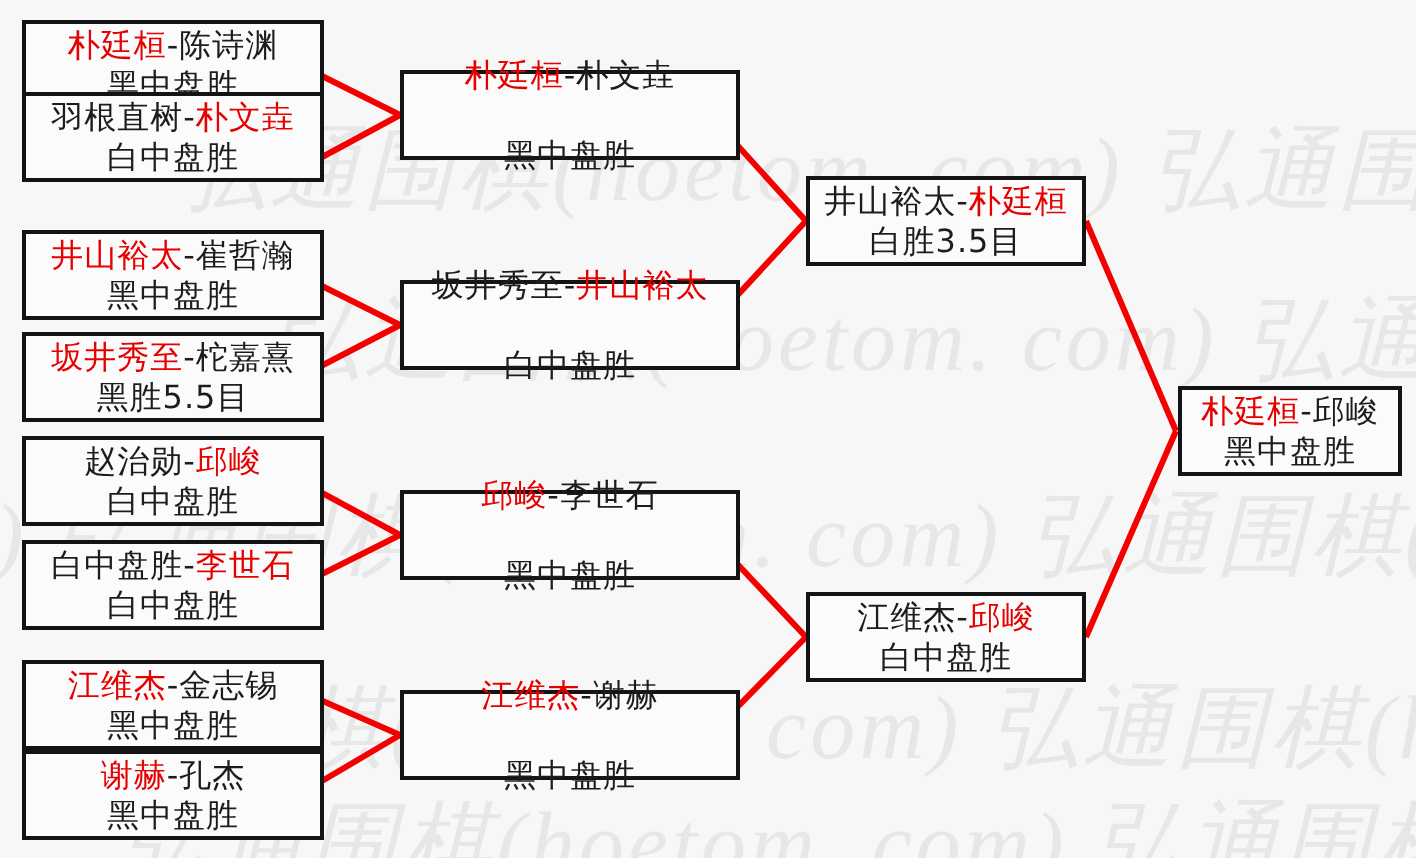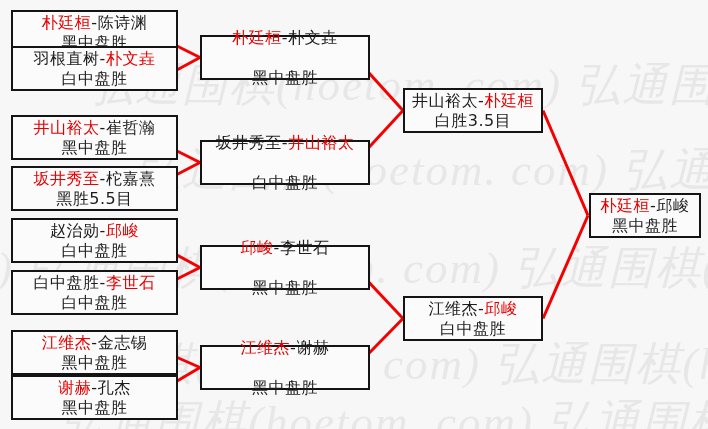--- a/index.html
+++ b/index.html
@@ -31,21 +31,21 @@
     background:#fbfbfb;
     border:2px solid #141414;
     display:flex;
     flex-direction:column;
     justify-content:center;
     text-align:center;
     font-size:16px;
     line-height:20px;
     color:#1c1c1c;
   }
-  .r1  { left:11px;  width:167px; }
+  .r1  { left:11px;  width:151px; }
   .r2  { left:200px; width:170px;gap:20px; }
   .sf  { left:403px; width:140px; }
   .fin { left:589px; width:112px;justify-content:center; }
   .red { color:#e60000; }
   .players, .result { letter-spacing:0.5px; }
 </style>
 </head>
 <body>
 
 <div id="stage">

